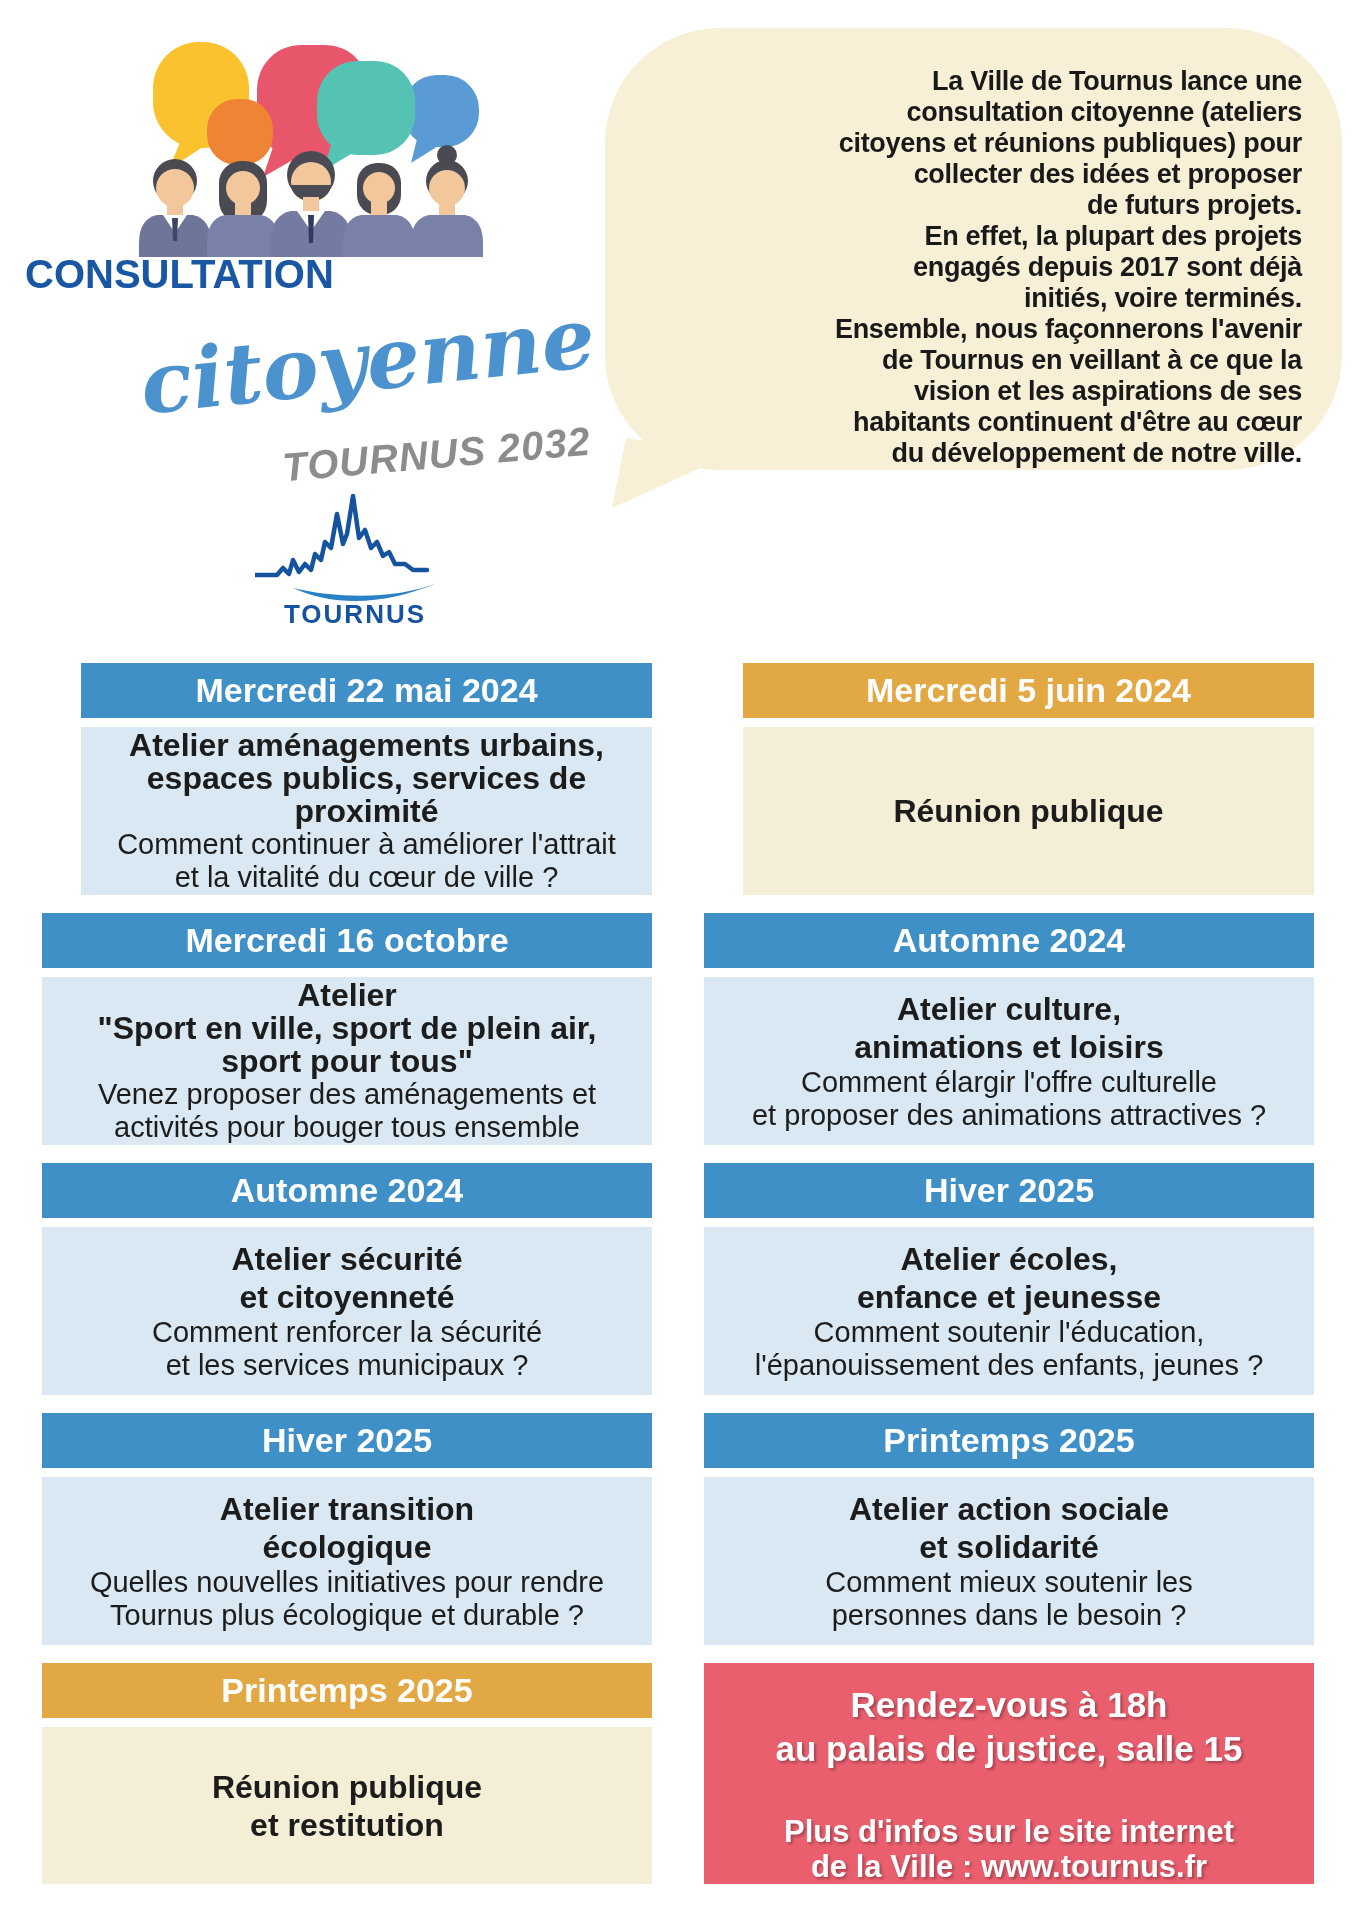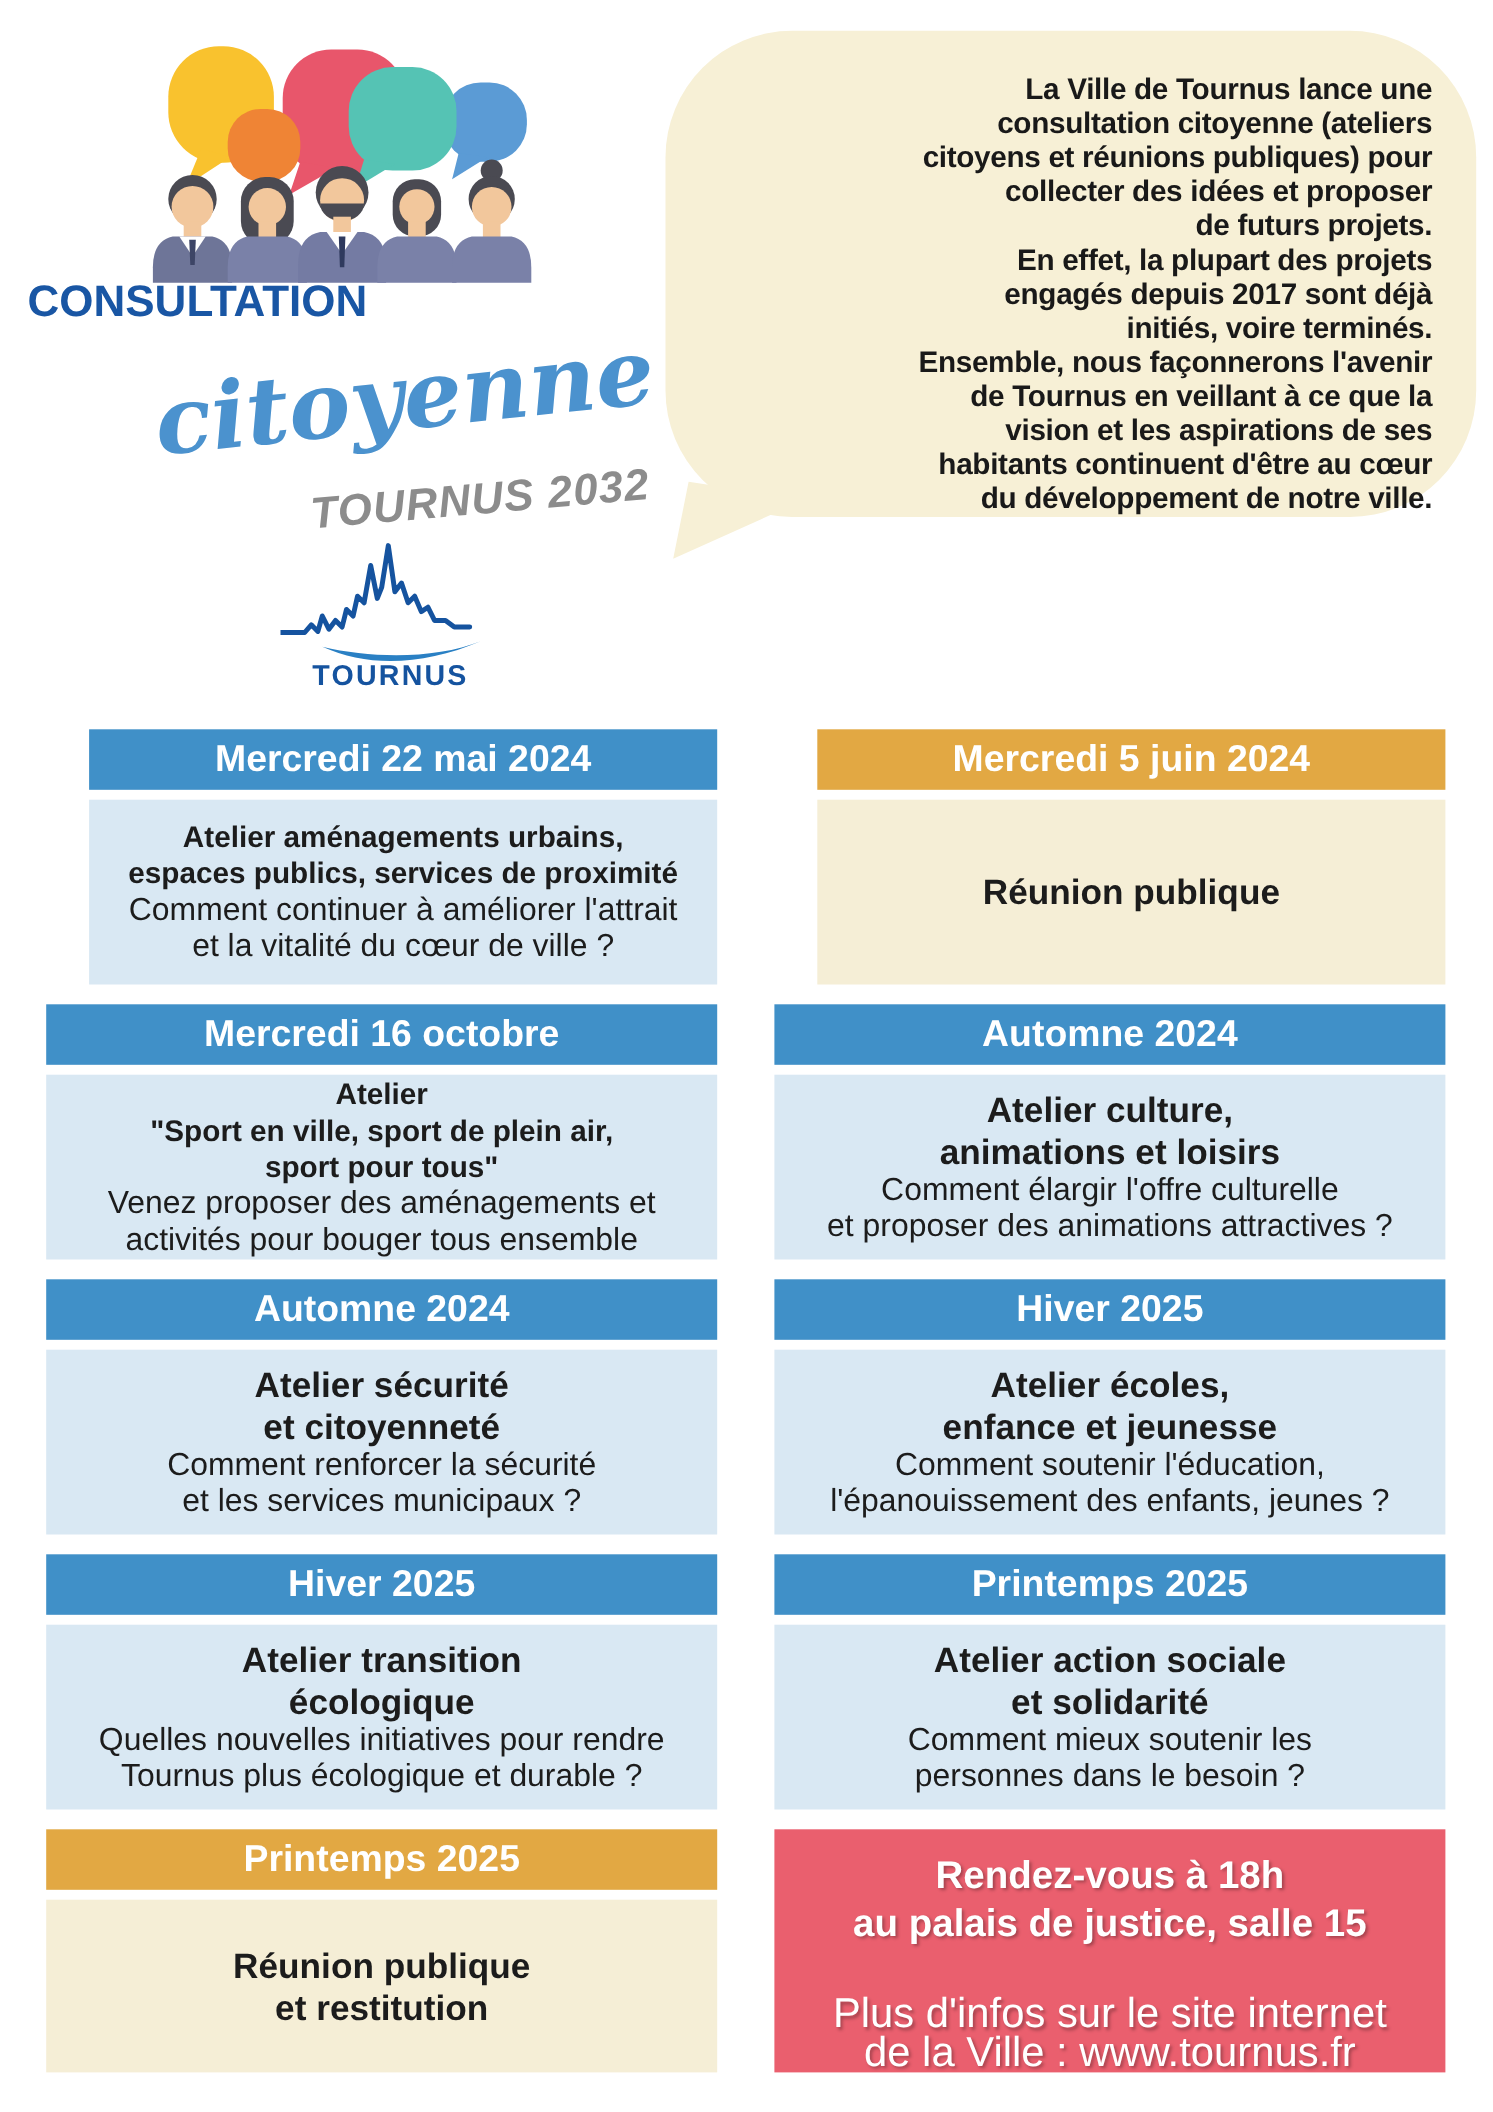--- a/index.html
+++ b/index.html
@@ -31,32 +31,32 @@
   .r1 { top:663px;padding-left:39px; } .r2 { top:913px; } .r3 { top:1163px; } .r4 { top:1413px; } .r5 { top:1663px; }
   .card-header { height:55px; line-height:55px; text-align:center; color:#ffffff;
     font-size:34px; font-weight:700; margin-bottom:9px; }
   .card.blue .card-header { background:var(--header-blue,#4090c8); }
   .card.gold .card-header { background:var(--header-gold,#e2a843); }
   .card-body { height:168px; display:flex; flex-direction:column; justify-content:center;
     text-align:center; padding:0 10px; }
   .card.blue .card-body { background:var(--body-blue,#d9e8f3); }
   .card.gold .card-body { background:var(--body-cream,#f5eed6); }
   .r5 .card-body { height:157px; }
-  .card-title { font-size:27px; font-weight:800; line-height:33px; color:#1c1c1c; }
+  .card-title { font-size:32px; font-weight:800; line-height:33px; color:#1c1c1c; }
   .card-title.big { font-size:32px; line-height:38px; }
   .card-desc { font-size:29px; font-weight:400; line-height:33px; color:#1c1c1c; }
   .card-desc:empty { display:none; }
 
   
   .rdv { position:absolute; left:704px; top:1663px; width:610px; height:221px;
     background:var(--card-red,#ea5f6e); color:#ffffff; text-align:center;
     display:flex; flex-direction:column; justify-content:space-between; padding-top:20px; }
   .rdv-heading { font-size:35px; font-weight:800; line-height:44px;
     text-shadow:2px 2px 3px rgba(0,0,0,0.3); }
-  .rdv-info { margin-top:28px; font-size:38px; font-weight:400; line-height:35px;
+  .rdv-info { margin-top:28px; font-size:31px; font-weight:700; line-height:35px;
     text-shadow:2px 2px 3px rgba(0,0,0,0.3); }
 </style>
 </head>
 <body>
 
 <div class="page">
 
   <svg class="logo-svg" viewBox="0 0 350 230">
     <g>
       <rect x="18" y="7" width="96" height="106" rx="46" style="fill:var(--bubble-yellow,#f9c22e)"></rect>

